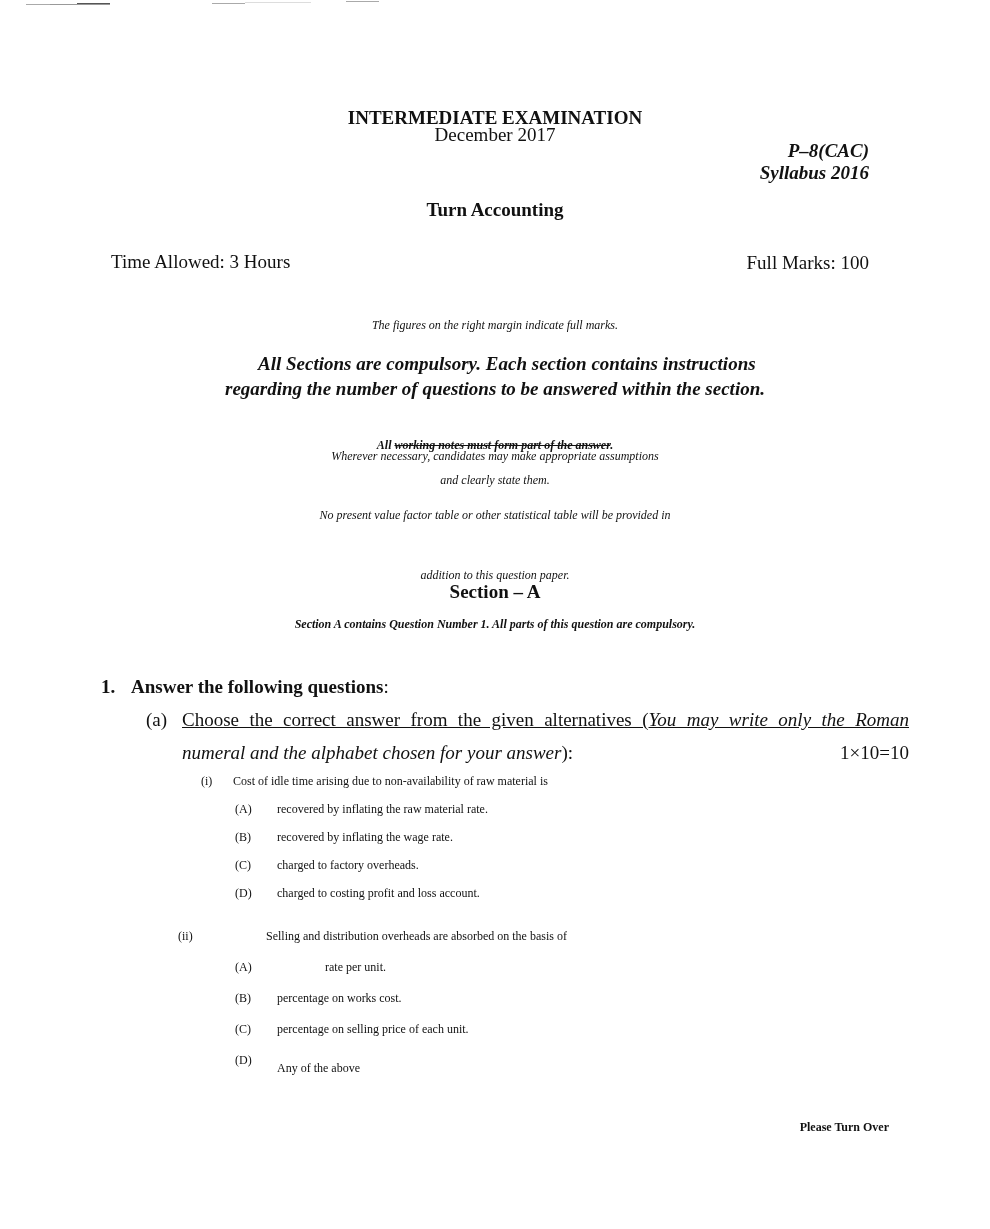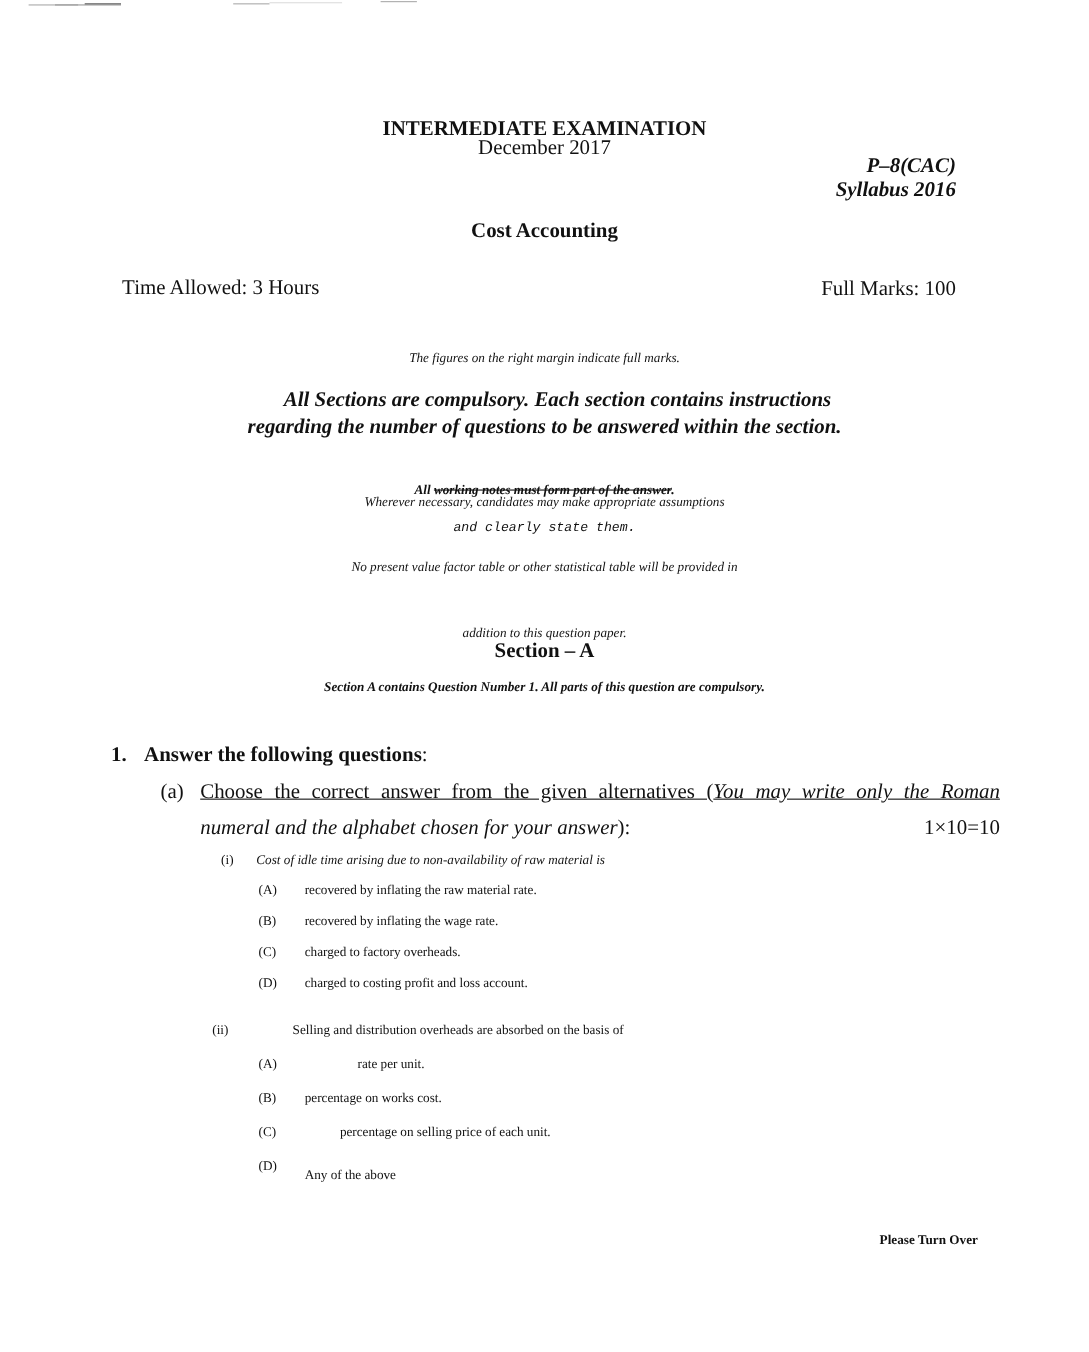--- a/index.html
+++ b/index.html
@@ -23,32 +23,32 @@
 <div class="scanline" style="left:50px; top:4px; width:60px; background:#999;"></div>
 <div class="scanline" style="left:77px; top:3px; width:33px; background:#555;"></div>
 <div class="scanline" style="left:212px; top:3px; width:33px; background:#aaa;"></div>
 <div class="scanline" style="left:245px; top:2px; width:66px; background:#ddd;"></div>
 <div class="scanline" style="left:346px; top:1px; width:33px; background:#aaa;"></div>
 
 <div class="abs center b f19" style="top:107px;">INTERMEDIATE EXAMINATION</div>
 <div class="abs center f19" style="top:124px;">December 2017</div>
 <div class="abs b i f19" style="top:140px; right:121px;">P–8(CAC)</div>
 <div class="abs b i f19" style="top:162px; right:121px;">Syllabus 2016</div>
-<div class="abs center b f19" style="top:199px;">Cost Accounting</div>
+<div class="abs center b f19" style="top:199px;">Turn Accounting</div>
 <div class="abs f19" style="top:251px; left:111px;">Time Allowed:  3 Hours</div>
 <div class="abs f19" style="top:252px; right:121px;">Full Marks: 100</div>
 
 <div class="abs center i f18" style="top:318px;">The figures on the right margin  indicate full marks.</div>
 <div class="abs b i f19" style="top:353px; left:258px;">All Sections are compulsory. Each section contains instructions</div>
 <div class="abs center b i f19" style="top:378px;">regarding the number of questions to be answered within the section.</div>
 <div class="abs center b i f18" style="top:414px;margin-top:24px;">
   <span>All </span><span class="strike">working notes must form part of the answer</span><span>.</span>
 </div>
 <div class="abs center i f18" style="top:449px;">Wherever necessary, candidates may make appropriate assumptions</div>
-<div class="abs center i f18" style="top:473px;font-family:Liberation Mono, monospace;">and clearly state them.</div>
+<div class="abs center i f18" style="top:473px;">and clearly state them.</div>
 <div class="abs center i f18" style="top:508px;">No present value factor table or other statistical table will be provided in</div>
 <div class="abs center i f18" style="top:532px;margin-top:36px;">addition to this question paper.</div>
 
 <div class="abs center b f19" style="top:581px;">Section – A</div>
 <div class="abs center b i f18" style="top:617px;">Section A contains Question Number 1. All parts of this question are compulsory.</div>
 
 <div class="abs b f19" style="top:676px; left:101px;">1.</div>
 <div class="abs f19" style="top:676px; left:131px;">
   <span class="b">Answer the following questions</span><span>:</span>
 </div>
@@ -56,36 +56,36 @@
 <div class="abs f19" style="top:709px; left:146px;">(a)</div>
 <div class="abs f19" style="top:709px; left:182px; width:727px; text-align:justify; text-align-last:justify;text-decoration:underline;">
   <span>Choose the correct answer from the given alternatives (</span><span class="i">You may write only the Roman</span>
 </div>
 <div class="abs f19" style="top:742px; left:182px;">
   <span class="i">numeral and the alphabet chosen for your answer</span><span>):</span>
 </div>
 <div class="abs f19" style="top:742px; right:81px;">1×10=10</div>
 
 <div class="abs f18" style="top:774px; left:201px;">(i)</div>
-<div class="abs f18" style="top:774px; left:233px;font-style:italic;">Cost of idle time arising due to non-availability of raw material is</div>
+<div class="abs f18" style="top:774px; left:233px;">Cost of idle time arising due to non-availability of raw material is</div>
 
 <div class="abs f18" style="top:802px; left:235px;">(A)</div>
 <div class="abs f18" style="top:802px; left:277px;">recovered by inflating the raw material rate.</div>
 <div class="abs f18" style="top:830px; left:235px;">(B)</div>
 <div class="abs f18" style="top:830px; left:277px;">recovered by inflating the wage rate.</div>
 <div class="abs f18" style="top:858px; left:235px;">(C)</div>
 <div class="abs f18" style="top:858px; left:277px;">charged to factory overheads.</div>
 <div class="abs f18" style="top:886px; left:235px;">(D)</div>
 <div class="abs f18" style="top:886px; left:277px;">charged to costing profit and loss account.</div>
 
-<div class="abs f18" style="top:929px; left:193px;">(ii)</div>
+<div class="abs f18" style="top:929px; left:178px;">(ii)</div>
 <div class="abs f18" style="top:929px; left:233px;margin-left:33px;">Selling and distribution overheads are absorbed on the basis of</div>
 
 <div class="abs f18" style="top:960px; left:235px;">(A)</div>
 <div class="abs f18" style="top:960px; left:277px;margin-left:48px;">rate per unit.</div>
 <div class="abs f18" style="top:991px; left:235px;">(B)</div>
 <div class="abs f18" style="top:991px; left:277px;">percentage on works cost.</div>
 <div class="abs f18" style="top:1022px; left:235px;">(C)</div>
-<div class="abs f18" style="top:1022px; left:277px;margin-left:32px;">percentage on selling price of each unit.</div>
+<div class="abs f18" style="top:1022px; left:277px;">percentage on selling price of each unit.</div>
 <div class="abs f18" style="top:1053px; left:235px;">(D)</div>
 <div class="abs f18" style="top:1061px; left:277px;">Any of the above</div>
 
 <div class="abs b f18" style="top:1120px; right:101px;">Please Turn Over</div>
 
 </body></html>

